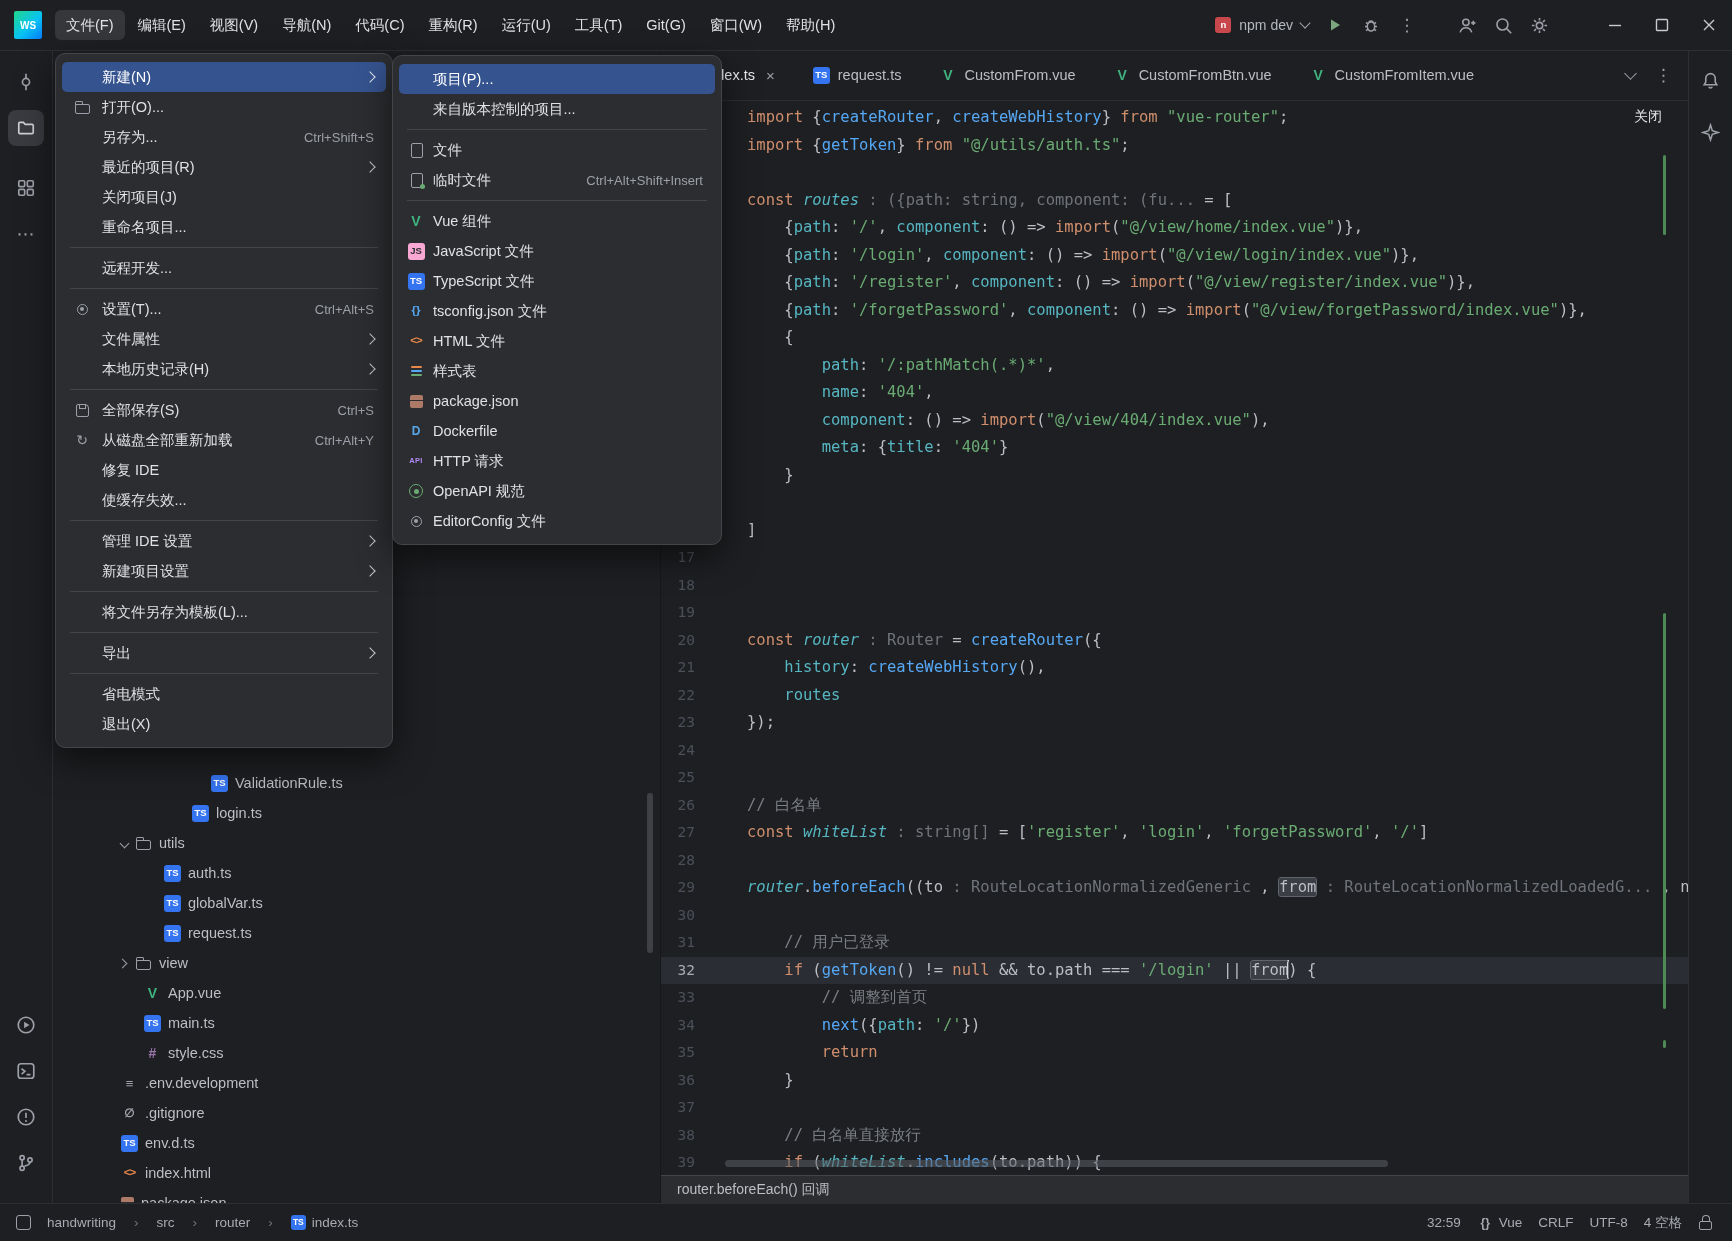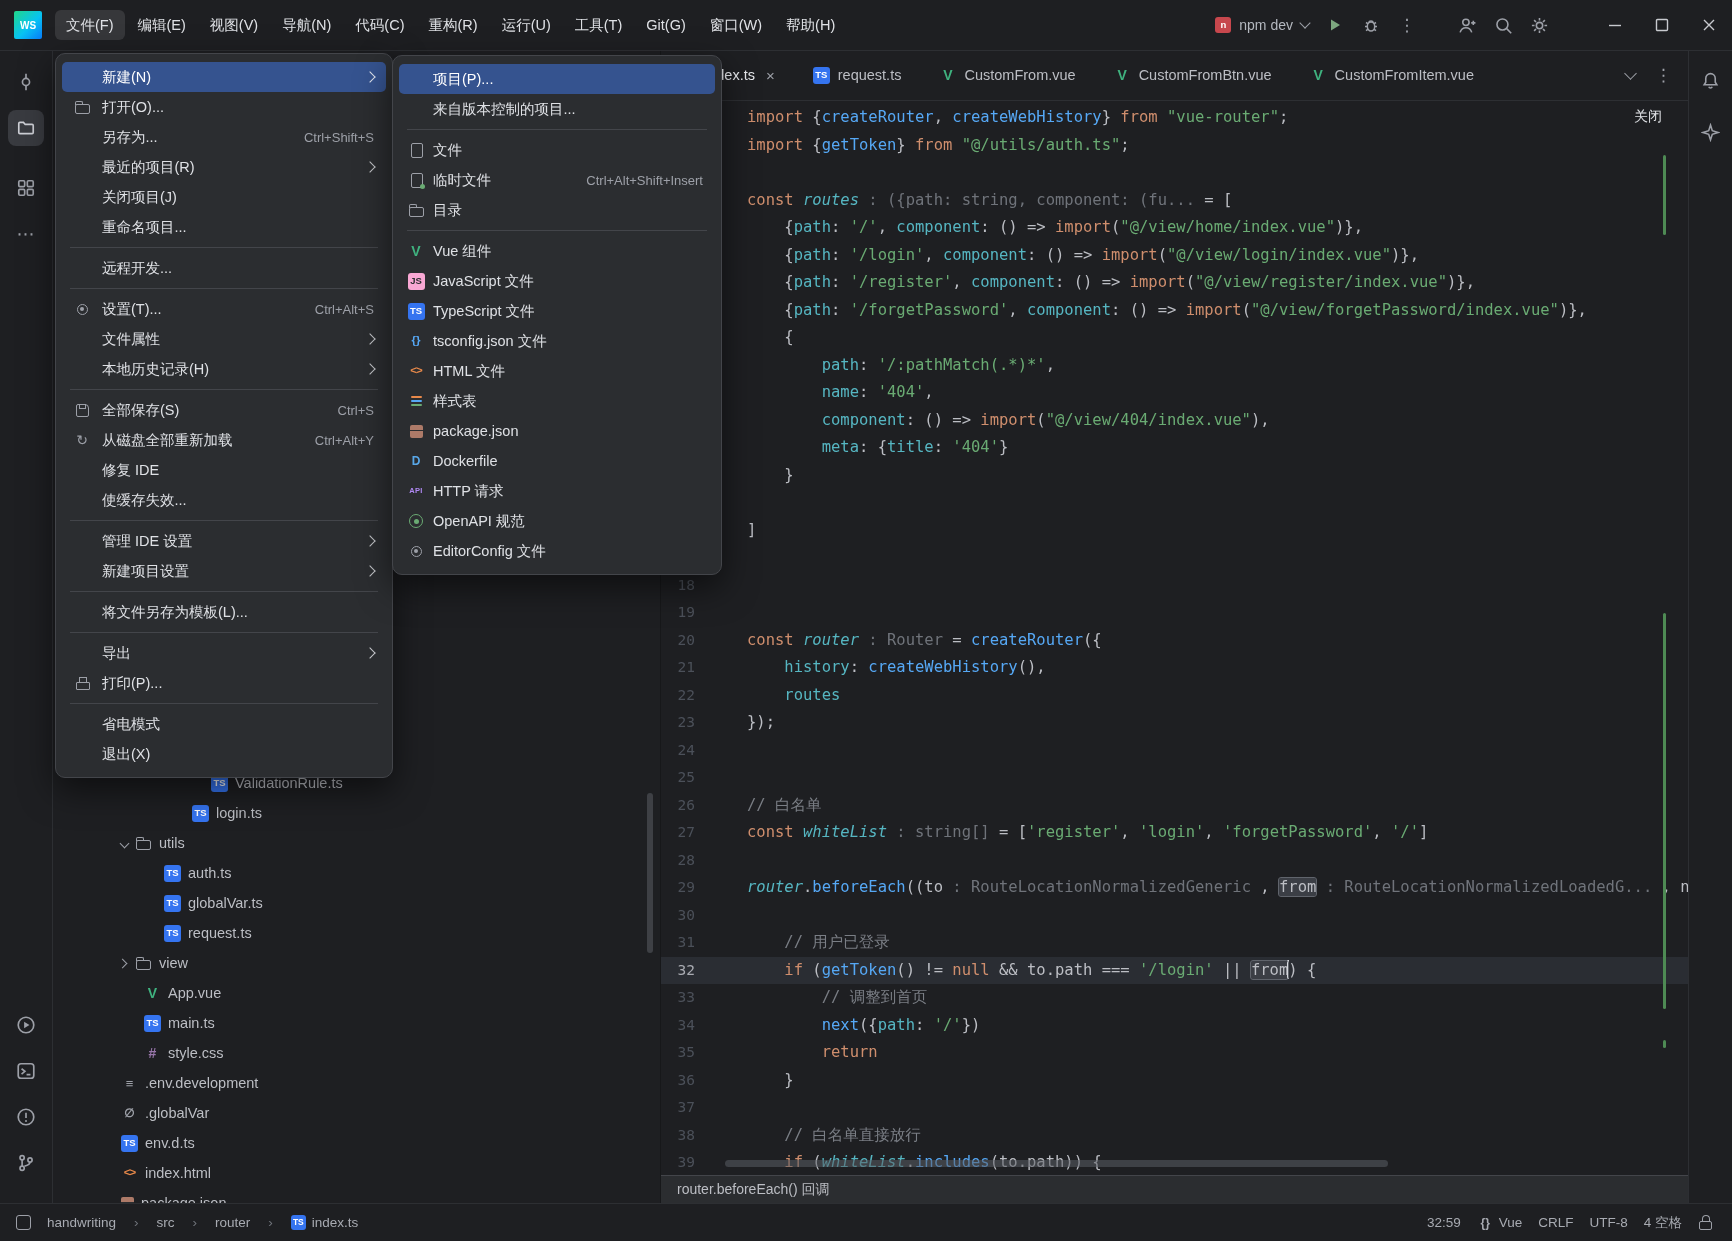--- a/index.html
+++ b/index.html
@@ -308,21 +308,21 @@
         <div class="trow" style="padding-left: 91px;">
           <span class="fi fi-css">#</span>
           <span class="tlabel">style.css</span>
         </div>
         <div class="trow" style="padding-left: 68px;">
           <span class="fi fi-env">≡</span>
           <span class="tlabel">.env.development</span>
         </div>
         <div class="trow" style="padding-left: 68px;">
           <span class="fi fi-ignore">∅</span>
-          <span class="tlabel">.globalVar</span>
+          <span class="tlabel">.gitignore</span>
         </div>
         <div class="trow" style="padding-left: 68px;">
           <span class="fi fi-ts">TS</span>
           <span class="tlabel">env.d.ts</span>
         </div>
         <div class="trow" style="padding-left: 68px;">
           <span class="fi fi-html">&lt;&gt;</span>
           <span class="tlabel">index.html</span>
         </div>
         <div class="trow" style="padding-left: 68px;">
@@ -512,26 +512,20 @@
       <div class="mrow">
         <span class="mgut"></span>
         <span class="mlab">将文件另存为模板(L)...</span>
       </div>
       <div class="msep"></div>
       <div class="mrow">
         <span class="mgut"></span>
         <span class="mlab">导出</span>
         <span class="marrow"></span>
       </div>
-      <div class="mrow">
-        <span class="mgut">
-          <span class="fi fi-printer"></span>
-        </span>
-        <span class="mlab">打印(P)...</span>
-      </div>
       <div class="msep"></div>
       <div class="mrow">
         <span class="mgut"></span>
         <span class="mlab">省电模式</span>
       </div>
       <div class="mrow">
         <span class="mgut"></span>
         <span class="mlab">退出(X)</span>
       </div>
     </div>
@@ -552,26 +546,20 @@
         </span>
         <span class="mlab">文件</span>
       </div>
       <div class="mrow">
         <span class="mgut">
           <span class="fi fi-scratch"></span>
         </span>
         <span class="mlab">临时文件</span>
         <span class="msc">Ctrl+Alt+Shift+Insert</span>
       </div>
-      <div class="mrow">
-        <span class="mgut">
-          <span class="fi fi-folder"></span>
-        </span>
-        <span class="mlab">目录</span>
-      </div>
       <div class="msep"></div>
       <div class="mrow">
         <span class="mgut">
           <span class="fi fi-vue">V</span>
         </span>
         <span class="mlab">Vue 组件</span>
       </div>
       <div class="mrow">
         <span class="mgut">
           <span class="fi fi-js">JS</span>

